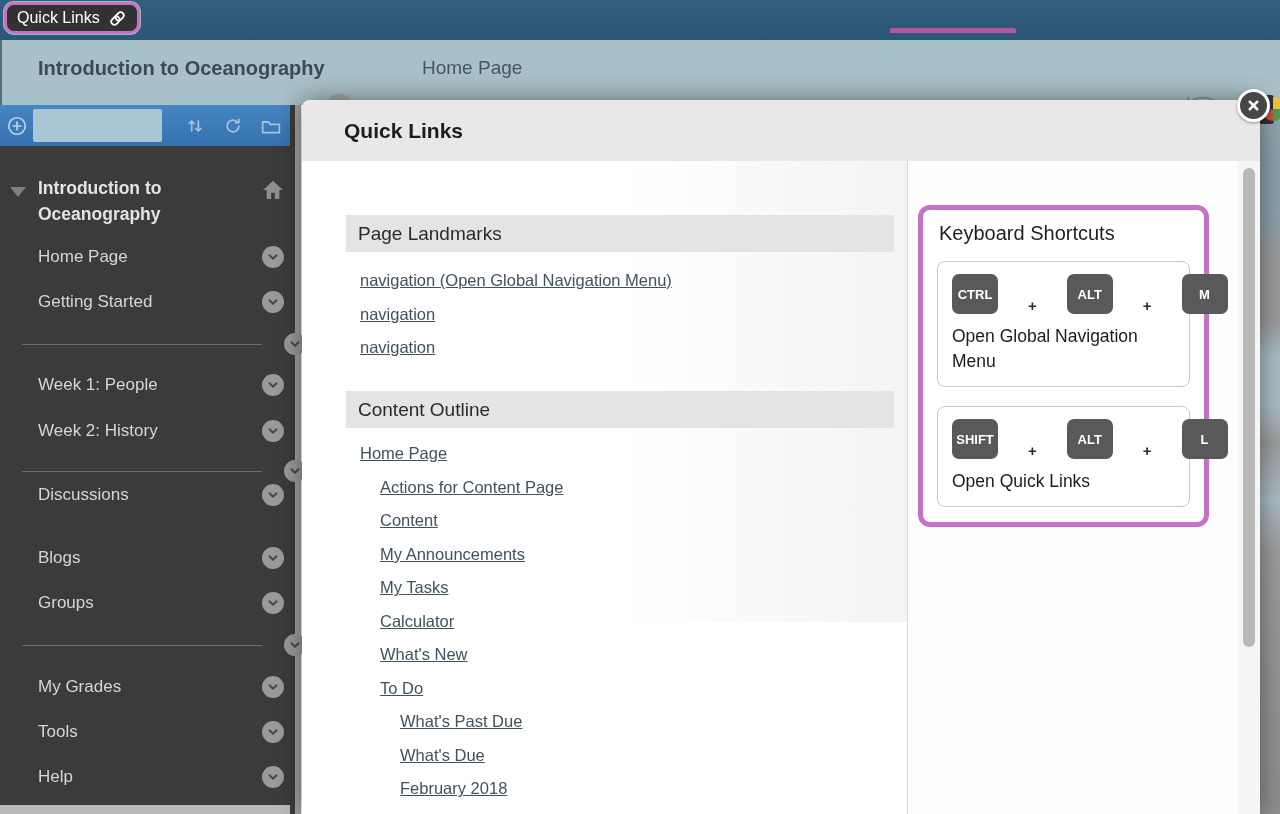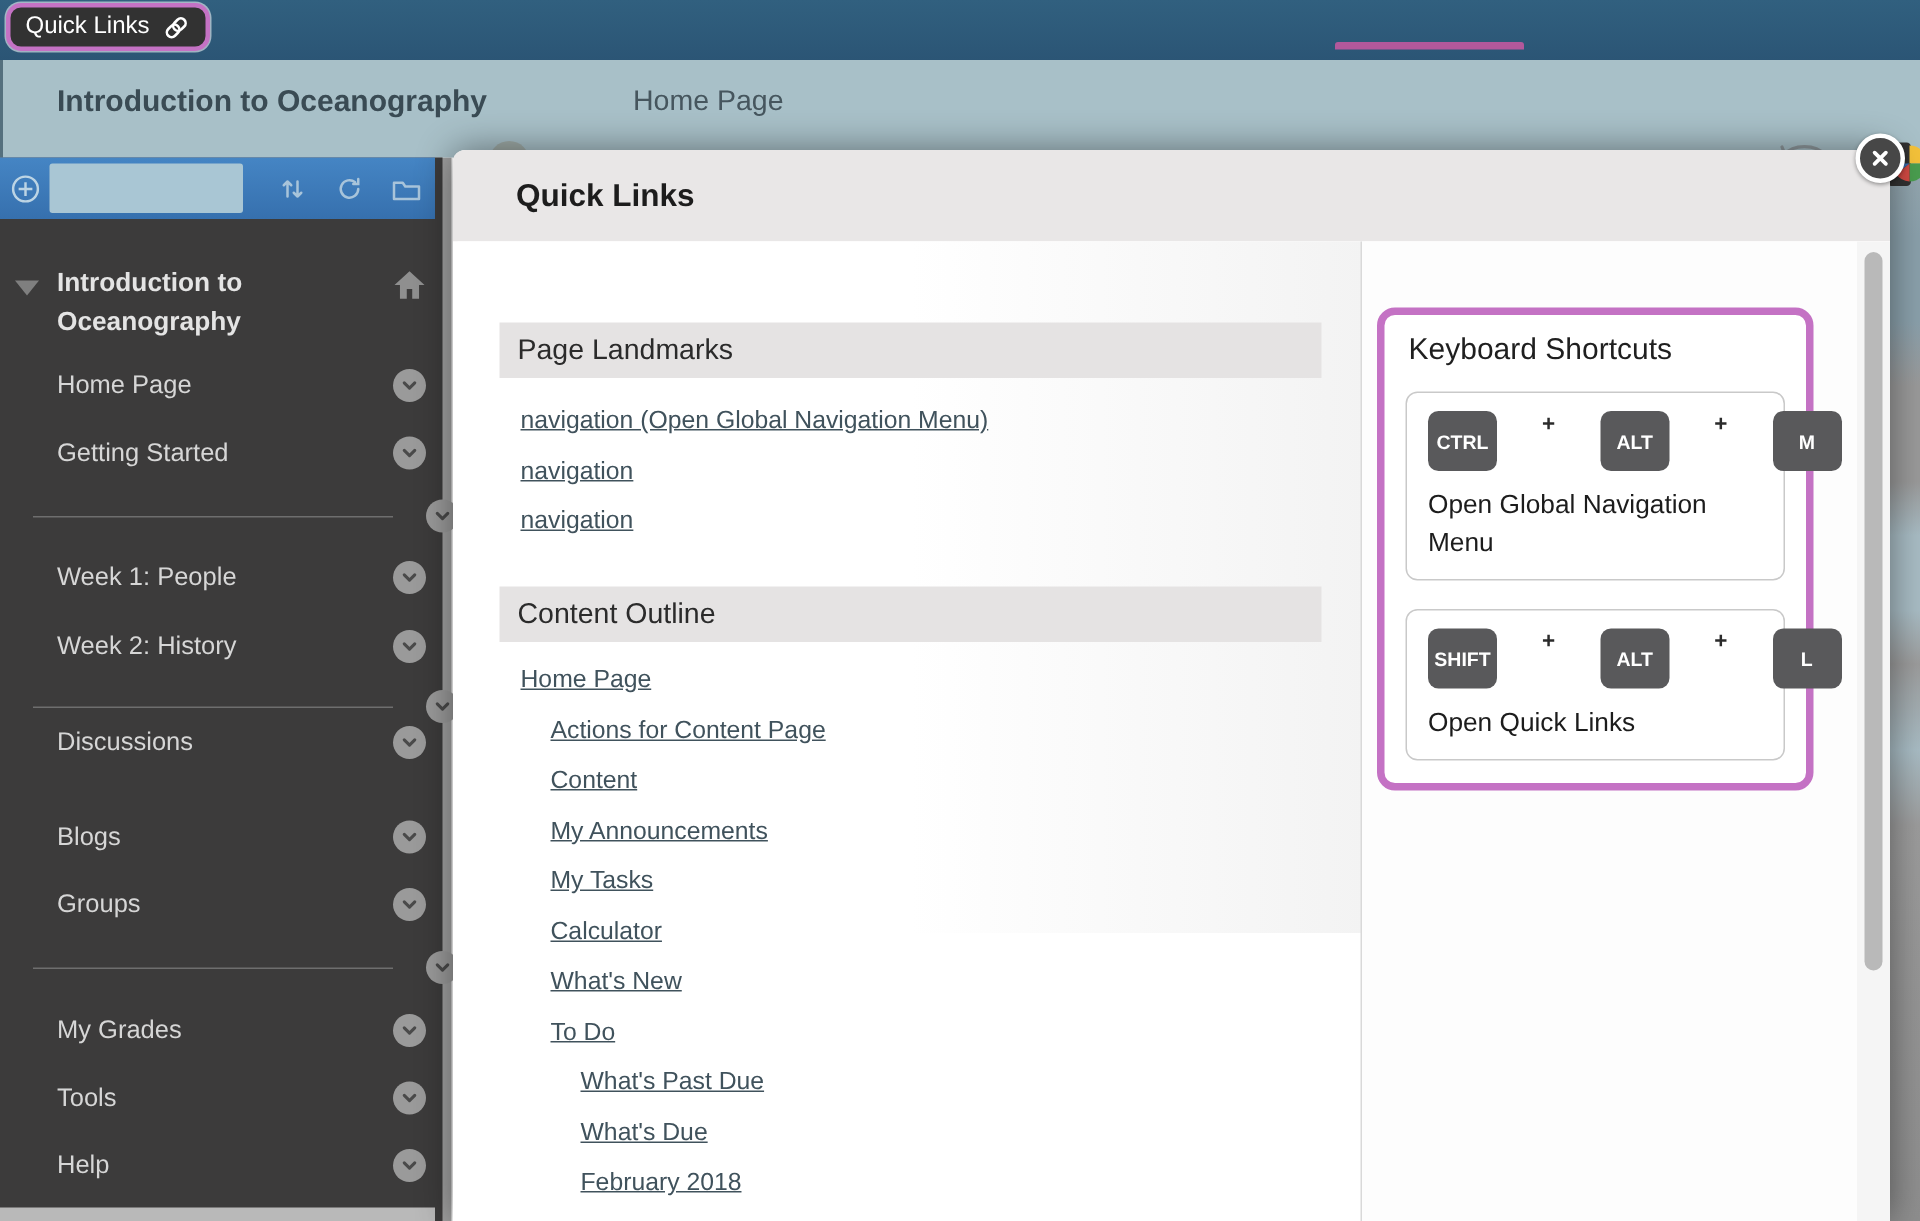--- a/index.html
+++ b/index.html
@@ -72,41 +72,41 @@
   .modal { position:absolute; left:302px; top:100px; width:958px; height:714px;
     background:#fff; border-radius:8px 8px 0 0; box-shadow:0 0 24px rgba(0,0,0,.45); z-index:10; }
   .modal-header { position:absolute; left:0; top:0; width:958px; height:61px;
     background:#e9e7e7; border-radius:8px 8px 0 0; }
   .modal-title { position:absolute; left:42px; top:0; line-height:61px; font-size:21px; font-weight:bold; color:#1d1d1d; }
   .close-btn { position:absolute; left:935px; top:-11px; width:33px; height:33px; border-radius:50%;
     background:#474747; border:3px solid #fff; box-shadow:0 1px 3px rgba(0,0,0,.4);
     display:flex; align-items:center; justify-content:center; cursor:pointer; z-index:12; }
 
   .modal-body { position:absolute; left:0; top:61px; width:958px; height:653px; background:#fff; }
-  .content-col { position:absolute; left:3px; top:0; width:605px; height:461px;
+  .content-col { position:absolute; left:16px; top:0; width:605px; height:461px;
     background:linear-gradient(90deg,#ffffff 50%,#f3f3f3 100%); }
   .v-sep { position:absolute; left:605px; top:0; width:1px; height:653px; background:#d9d9d9; }
   .right-col { position:absolute; left:606px; top:0; width:352px; height:653px; background:#fdfdfd; }
 
   .sect-bar { position:absolute; left:28px; width:548px; height:37px; background:#e5e3e3;
     font-size:19px; color:#2b2b2b; line-height:37px; padding-left:12px; }
   .bar-landmarks { top:54px; }
   .bar-outline { top:230px; }
   .link-list { position:absolute; left:28px; width:548px; }
   .ll-landmarks { top:103px; }
   .ll-outline { top:276px; }
   .qlink { display:flex; align-items:center; height:33.5px; font-size:16.5px; color:#40525c;
     text-decoration:underline; cursor:pointer; }
   .ind0 { padding-left:14px; } .ind1 { padding-left:34px; } .ind2 { padding-left:54px; }
 
   .ks-panel { position:absolute; left:10px; top:44px; width:291px; height:322px;
     background:#fff; border:5px solid #c472c4; border-radius:12px; }
   .ks-heading { margin:12px 0 0 16px; font-size:20px; color:#1f1f1f; }
   .ks-card { margin:16px 14px 0 14px; border:1px solid #c9c9c9; border-radius:8px; padding:12px 12px 12px 14px; background:#fff; }
-  .keys-row { display:flex; align-items:flex-start;gap:22px; }
+  .keys-row { display:flex; align-items:flex-end;gap:22px; }
   .keycap { min-width:46px; height:40px; padding:0 8px; background:#59595b; border-radius:7px;
     color:#fff; font-size:13px; font-weight:bold; display:inline-flex; align-items:center; justify-content:center; }
   .kplus { margin:0 8px; font-size:15px; font-weight:bold; color:#2b2b2b; }
   .ks-desc { margin-top:10px; font-size:17.5px; color:#1c1c1c; line-height:25px; }
 
   .scroll-track { position:absolute; left:936px; top:0; width:22px; height:653px; background:#f5f5f5; }
   .scroll-thumb { position:absolute; left:941px; top:7px; width:12px; height:479px;
     background:#b9b9b9; border-radius:6px; cursor:grab; }
 </style>
 </head>

